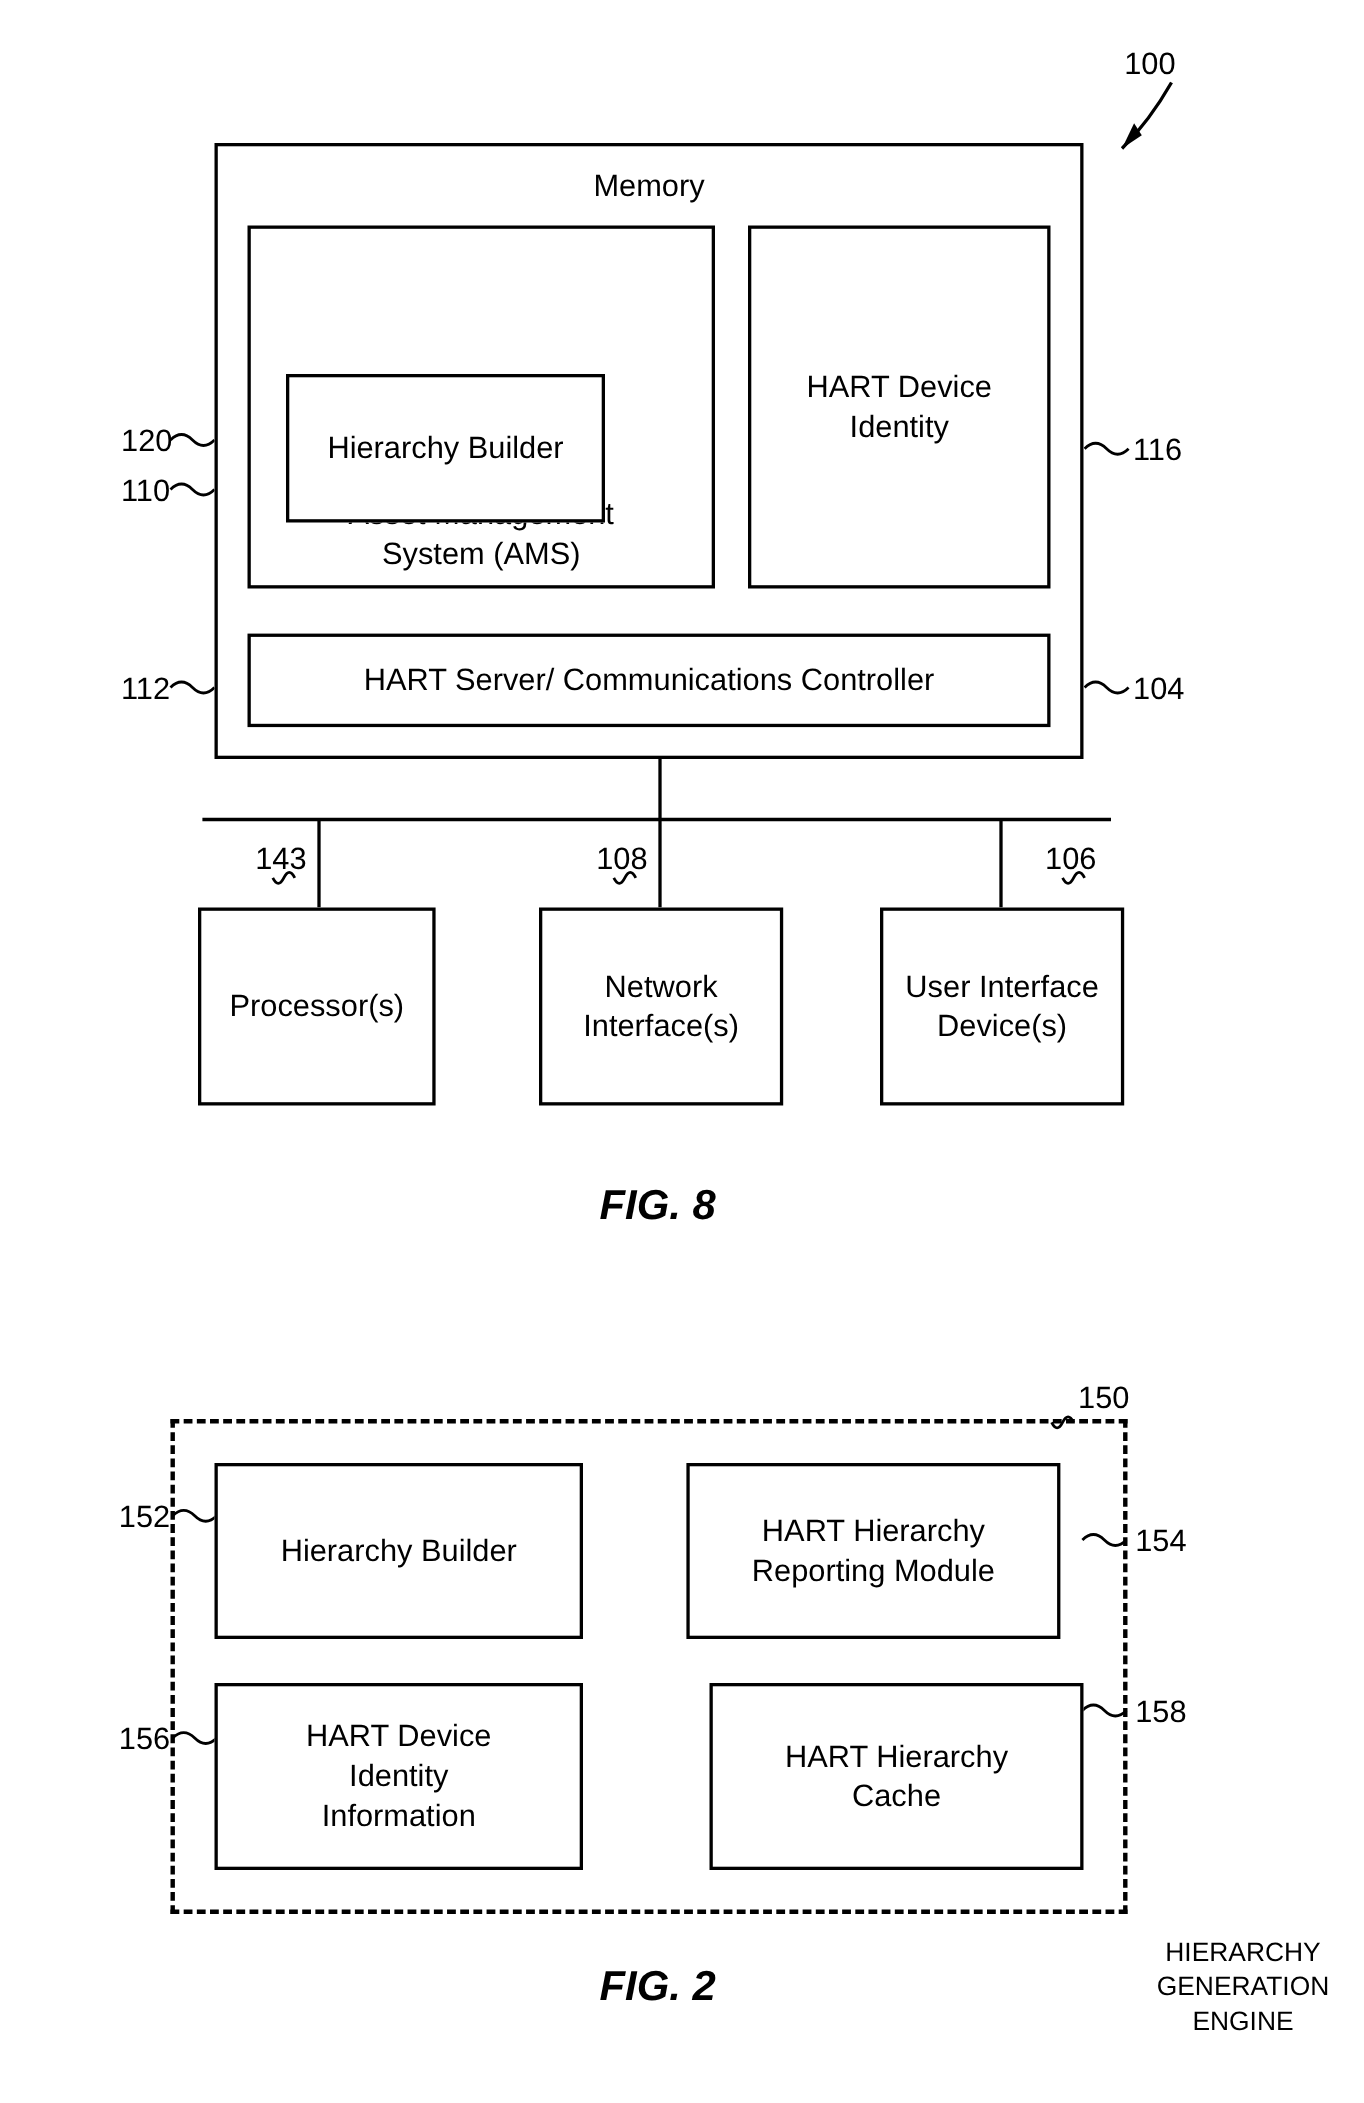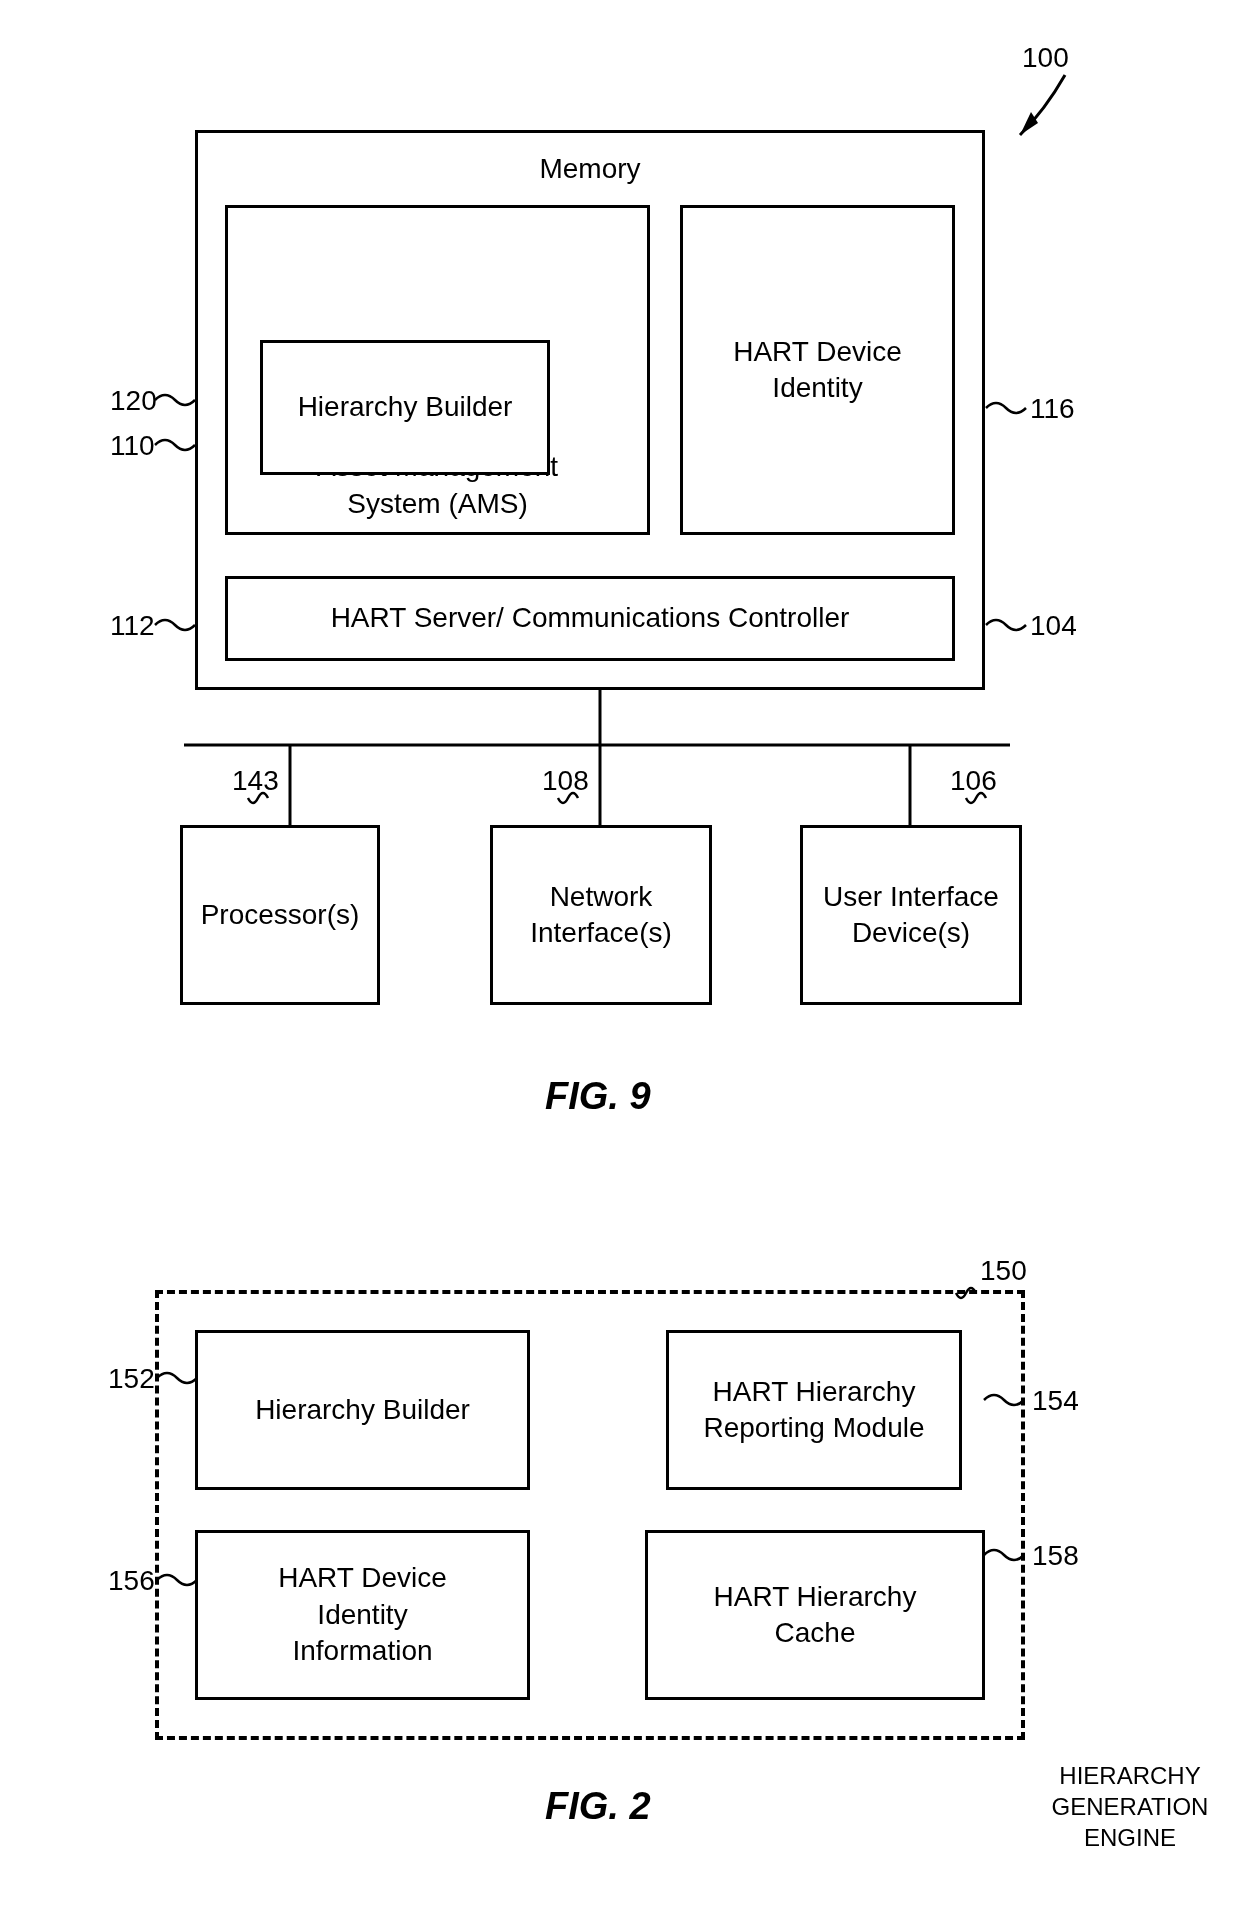--- a/index.html
+++ b/index.html
@@ -58,47 +58,47 @@
   </div>
 
   <div class="box" style="left:680px;top:205px;width:275px;height:330px">
     <span class="txt" style="max-width:200px">HART Device Identity</span>
   </div>
 
   <div class="box" style="left:225px;top:576px;width:730px;height:85px">
     <span class="txt">HART Server/ Communications Controller</span>
   </div>
 
-  <div class="box" style="left:180px;top:825px;width:200px;height:180px">
+  <div class="box" style="left:180px;top:825px;width:216px;height:180px">
     <span class="txt">Processor(s)</span>
   </div>
   <div class="box" style="left:490px;top:825px;width:222px;height:180px">
     <span class="txt" style="max-width:180px">Network Interface(s)</span>
   </div>
   <div class="box" style="left:800px;top:825px;width:222px;height:180px">
     <span class="txt" style="max-width:190px">User Interface Device(s)</span>
   </div>
 
   <span class="label" style="left:110px;top:385px">120</span>
   <span class="label" style="left:110px;top:430px">110</span>
   <span class="label" style="left:110px;top:610px">112</span>
   <span class="label" style="left:1030px;top:393px">116</span>
   <span class="label" style="left:1030px;top:610px">104</span>
   <span class="label" style="left:232px;top:765px">143</span>
   <span class="label" style="left:542px;top:765px">108</span>
   <span class="label" style="left:950px;top:765px">106</span>
 
-  <span class="fig-label" style="left:545px;top:1075px">FIG. 9</span>
+  <span class="fig-label" style="left:545px;top:1075px">FIG. 8</span>
 
   <div class="box dashed" style="left:155px;top:1290px;width:870px;height:450px"></div>
 
   <div class="box" style="left:195px;top:1330px;width:335px;height:160px">
     <span class="txt">Hierarchy Builder</span>
   </div>
-  <div class="box" style="left:666px;top:1330px;width:296px;height:160px">
+  <div class="box" style="left:624px;top:1330px;width:340px;height:160px">
     <span class="txt" style="max-width:260px">HART Hierarchy Reporting Module</span>
   </div>
   <div class="box" style="left:645px;top:1530px;width:340px;height:170px">
     <span class="txt" style="max-width:240px">HART Hierarchy Cache</span>
   </div>
   <div class="box" style="left:195px;top:1530px;width:335px;height:170px">
     <span class="txt" style="max-width:230px">HART Device Identity Information</span>
   </div>
 
   <span class="label" style="left:980px;top:1255px">150</span>

